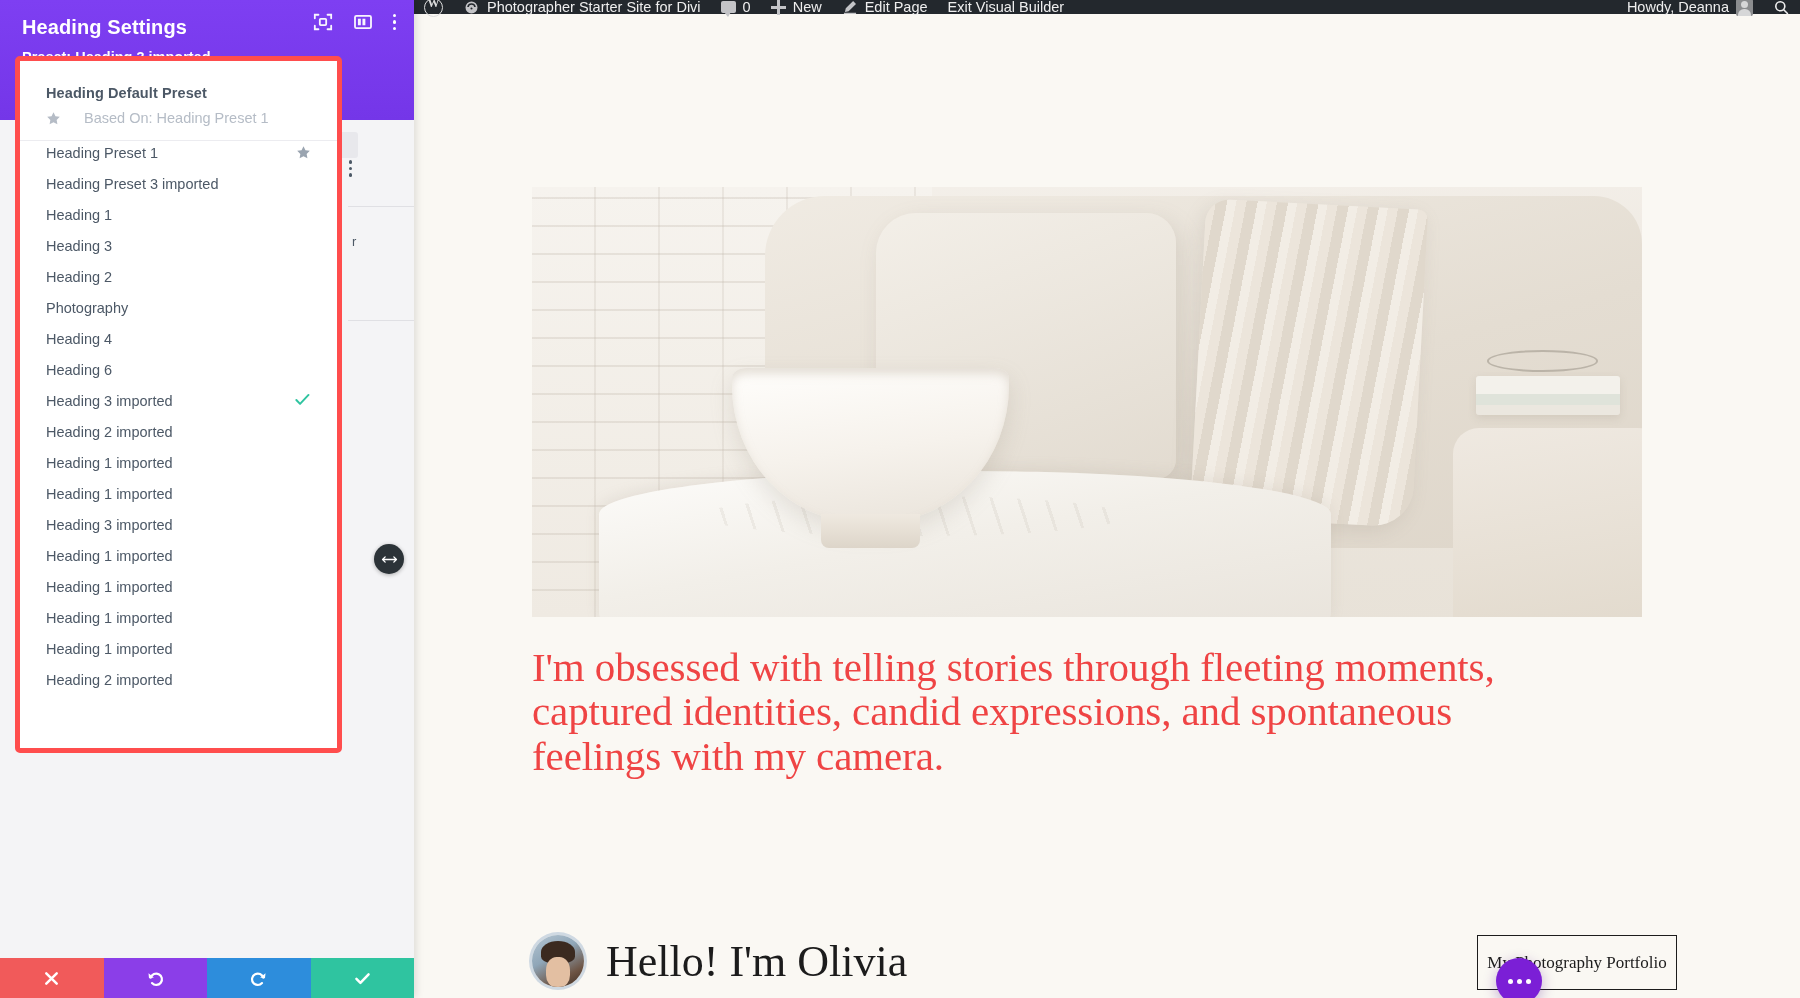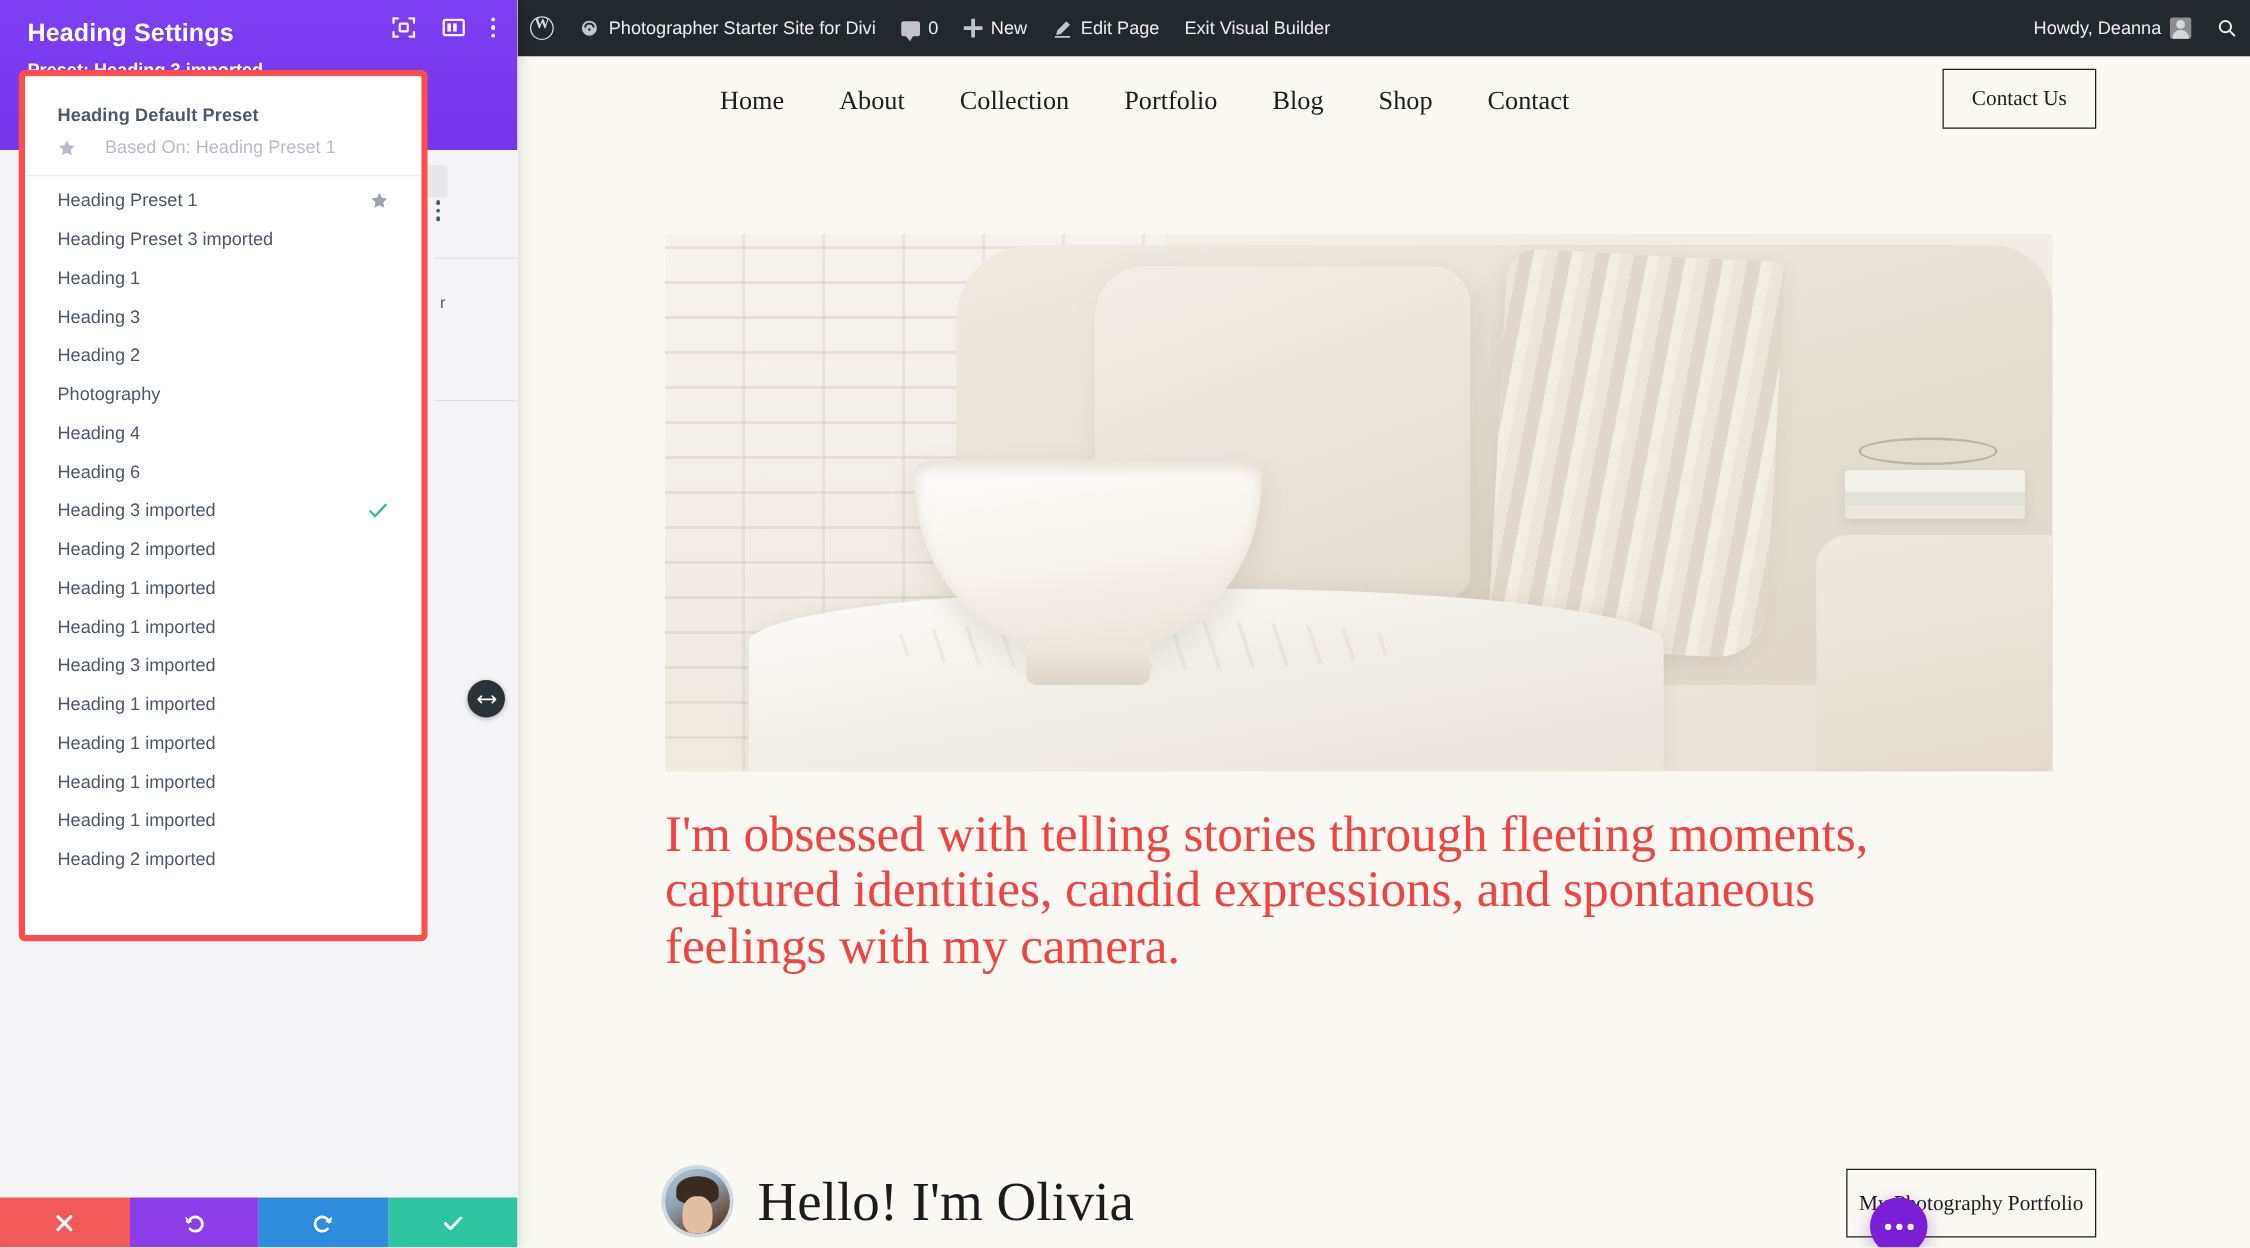--- a/index.html
+++ b/index.html
@@ -5,21 +5,21 @@
   * { box-sizing: border-box; margin: 0; padding: 0; }
   html, body { width: 1800px; height: 998px; overflow: hidden; }
   body {
     font-family: "Liberation Sans", sans-serif;
     background: #faf8f3;
     position: relative;
   }
 
   
   #wp-adminbar {
-    position: absolute; left: 414px; top: 0; right: 0; height: 45px;
+    position: absolute; left: 414px; top: 0; right: 0; height: 14px;
     background: #23282d; color: #eeeeee;
     display: flex; align-items: center; font-size: 14.5px;
     z-index: 30;
   }
   .ab-item {
     display: flex; align-items: center; gap: 7px;
     height: 30px; padding: 0 10px; color: #eeeeee; white-space: nowrap;
     cursor: pointer;
   }
   .ab-spacer { flex: 1; }
@@ -265,21 +265,21 @@
   #preset-default-name {
     font-size: 14.5px; font-weight: bold; color: #4c5866; letter-spacing: .1px;
   }
   #preset-default-based {
     margin-top: 9px; display: flex; align-items: center; gap: 23px;
     font-size: 14.5px; color: #b5bcc6;
   }
   .star-icon { width: 15px; height: 15px; display: inline-block; flex: none; }
   #preset-list { flex: 1; overflow: hidden; padding-top: 4px; }
   .preset-item {
-    height: 31px; display: flex; align-items: center;
+    height: 31px; display: flex; 
     padding: 0 26px; font-size: 14.5px; color: #4c5866; cursor: pointer;
     position: relative;
   }
   .preset-item .pi-label { flex: 1; white-space: nowrap; }
   .pi-star { width: 15px; height: 15px; flex: none; }
   .pi-check { width: 17px; height: 13px; flex: none; }
 
   
   #panel-resize-handle {
     position: absolute; left: 374px; top: 544px; width: 30px; height: 30px;
@@ -343,32 +343,20 @@
   <div class="ab-item">
     <svg class="search-ab" viewBox="0 0 20 20">
       <circle cx="8.6" cy="8.6" r="5.3" fill="none" stroke="#eeeeee" stroke-width="1.9"></circle>
       <line x1="12.6" y1="12.6" x2="17" y2="17" stroke="#eeeeee" stroke-width="1.9" stroke-linecap="round"></line>
     </svg>
   </div>
 </div>
 
 <div id="site">
 
-  <div id="site-nav">
-    <div class="nav-links">
-      <span class="nav-link">Home</span>
-      <span class="nav-link">About</span>
-      <span class="nav-link">Collection</span>
-      <span class="nav-link">Portfolio</span>
-      <span class="nav-link">Blog</span>
-      <span class="nav-link">Shop</span>
-      <span class="nav-link">Contact</span>
-    </div>
-    <div id="contact-us-btn">Contact Us</div>
-  </div>
 
   <div id="hero-image">
     <div class="hero-brick"></div>
     <div class="hero-sofa"></div>
     <div class="hero-cushion"></div>
     <div class="hero-drape"></div>
     <div class="hero-stool"></div>
     <div class="hero-glasses"></div>
     <div class="hero-books"></div>
     <div class="hero-table"></div>

